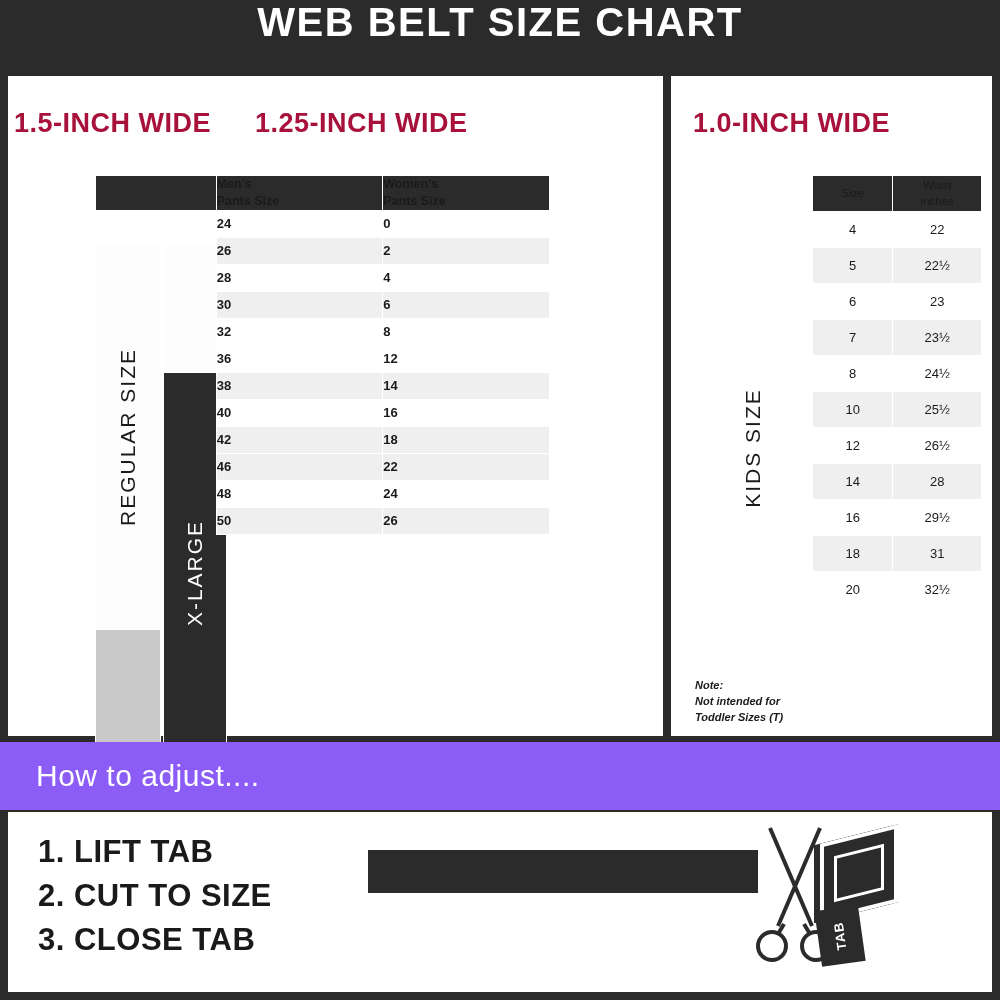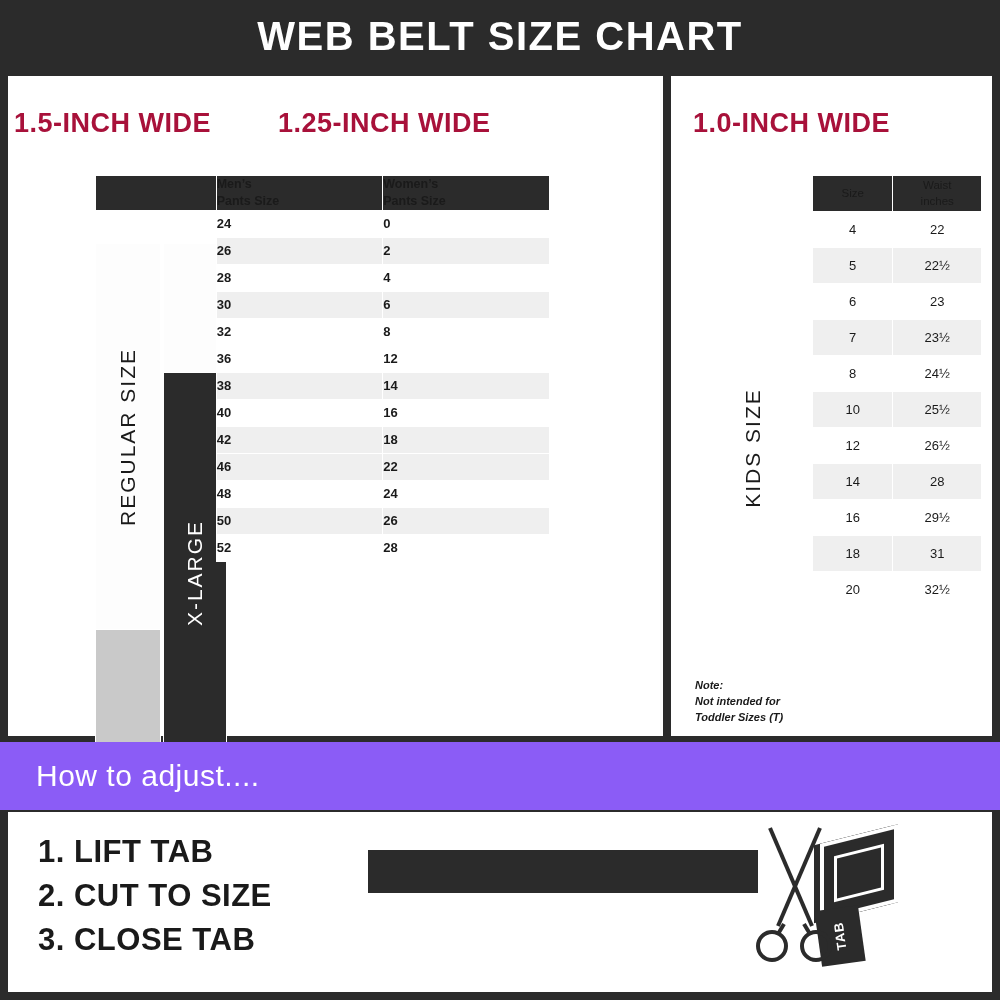--- a/index.html
+++ b/index.html
@@ -23,21 +23,20 @@
   }
 
   
   .header {
     position: absolute;
     left: 0; top: 0;
     width: 1000px;
     height: 72px;
     background: #2b2b2b;
     display: flex;
-    align-items: center;
     justify-content: center;
   }
   .header-title {
     color: #ffffff;
     font-size: 40px;
     font-weight: bold;
     letter-spacing: 1.5px;
   }
 
   
@@ -72,21 +71,21 @@
     display: flex;
   }
   .panel-head {
     color: #a8113a;
     font-size: 27px;
     font-weight: bold;
     letter-spacing: 0.5px;
     white-space: nowrap;
   }
   .head-15 { margin-left: 6px; }
-  .head-125 { margin-left: 67px; }
+  .head-125 { margin-left: 44px; }
   .head-10 { margin-left: 22px; }
 
   
   .adult-table {
     position: absolute;
     left: 87px;
     top: 99px;
     width: 455px;
     border-collapse: collapse;
     font-size: 13px;
@@ -414,25 +413,20 @@
             <tr class="row-odd">
               <td style="border: none; background: transparent;"></td>
               <td class="val col-men">48</td>
               <td class="val col-women">24</td>
             </tr>
             <tr class="row-even">
               <td style="border: none; background: transparent;"></td>
               <td class="val col-men">50</td>
               <td class="val col-women">26</td>
             </tr>
-            <tr class="row-odd">
-              <td style="border: none; background: transparent;"></td>
-              <td class="val col-men">52</td>
-              <td class="val col-women">28</td>
-            </tr>
           </tbody>
       </table>
     </div>
 
     <div class="panel panel-right">
       <div class="panel-heads">
         <div class="panel-head head-10">1.0-INCH WIDE</div>
       </div>
 
       <div class="kids-side">

